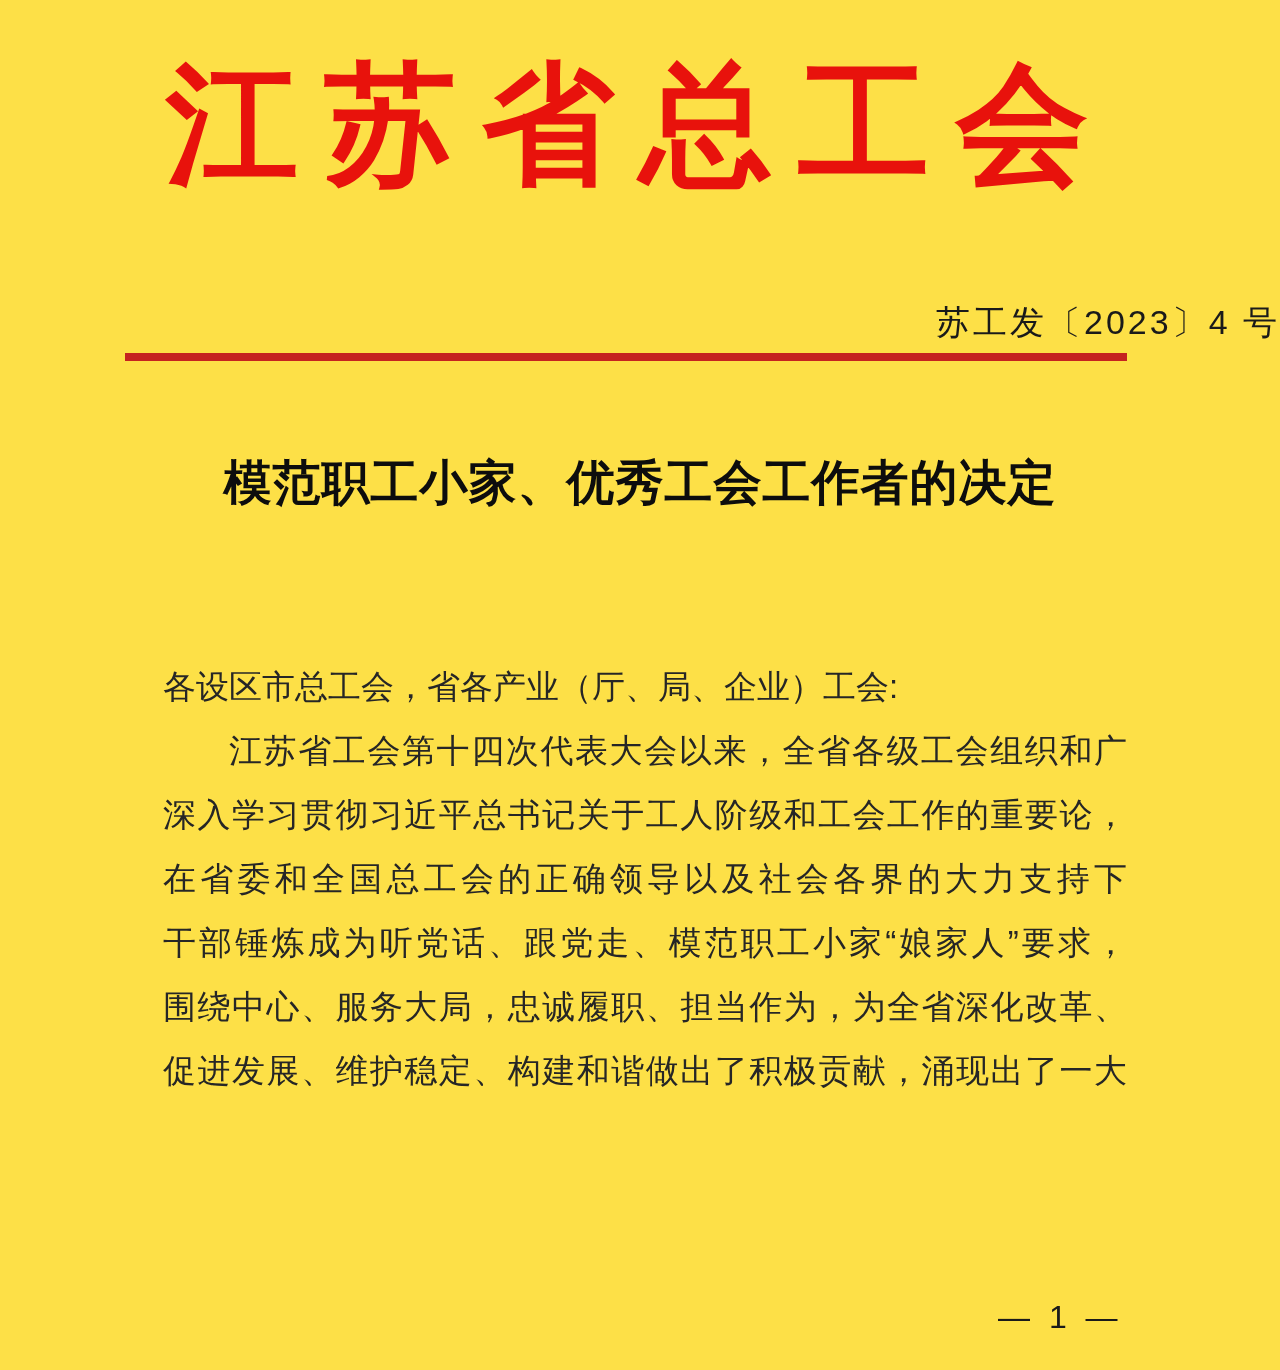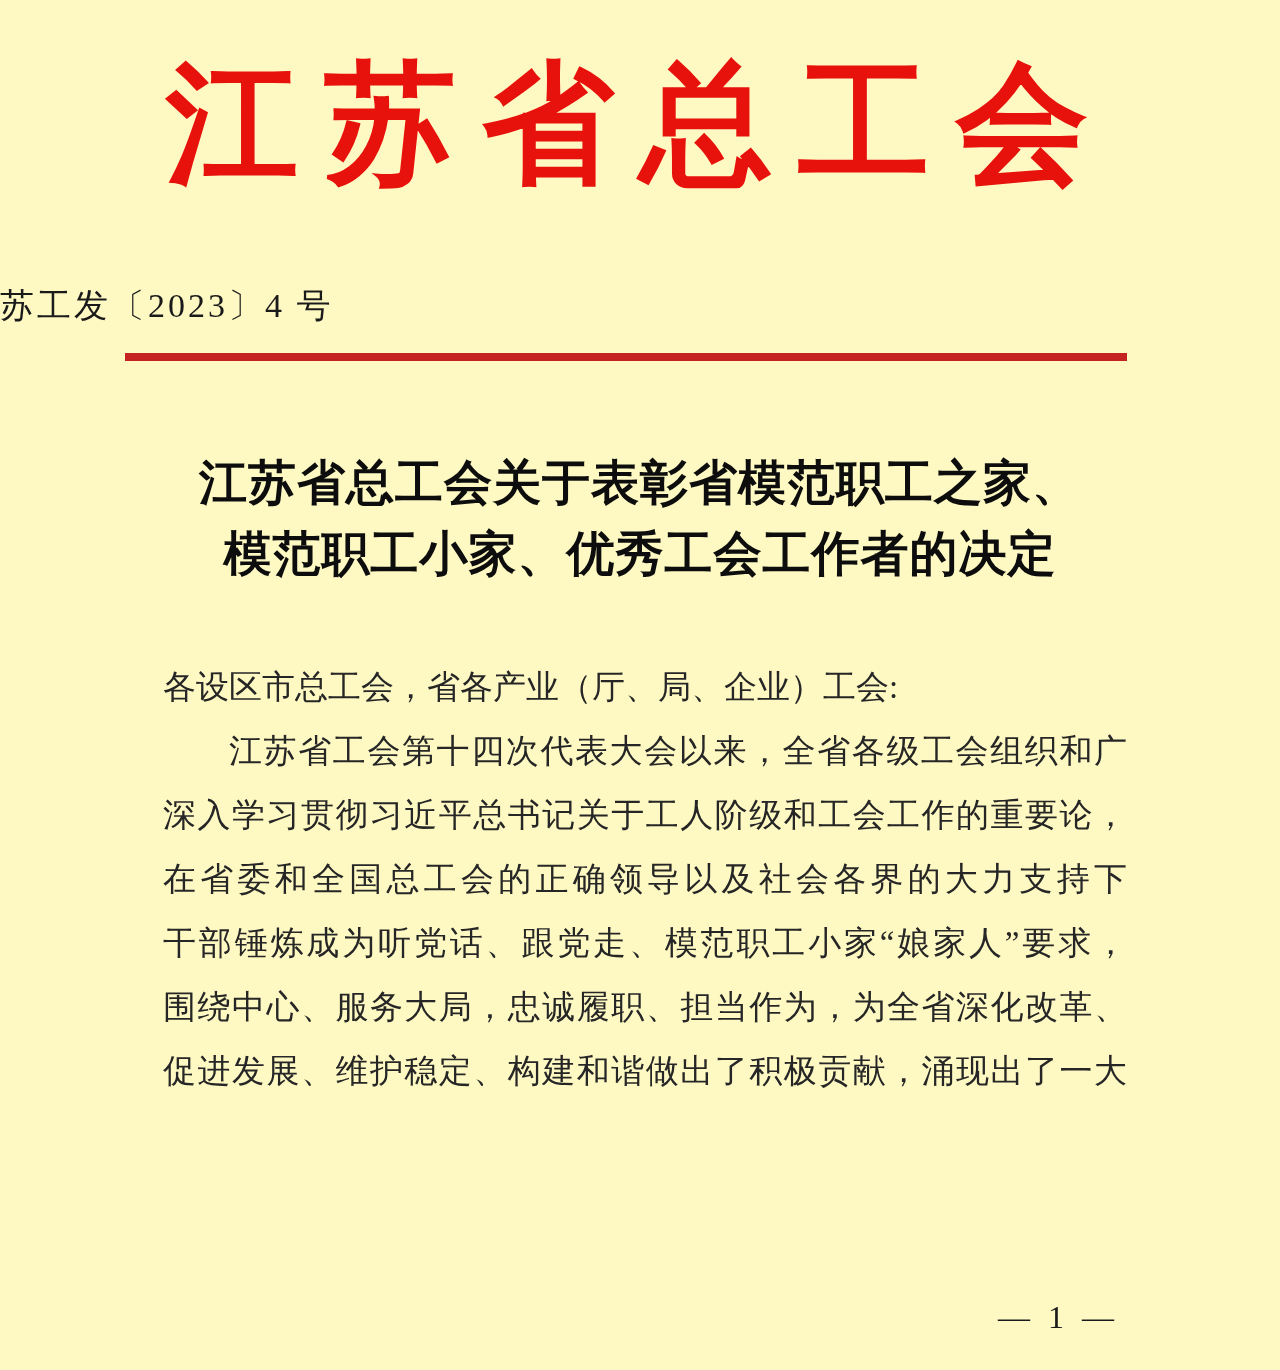--- a/index.html
+++ b/index.html
@@ -4,44 +4,44 @@
 <style>
   html, body {
     margin: 0;
     padding: 0;
     background: #ffffff;
   }
   .page {
     position: relative;
     width: 1280px;
     height: 1370px;
-    background: #fef9c3;
-    font-family: Liberation Serif, serif;
+    background: #fde047;
+    font-family: Liberation Sans, sans-serif;
     color: #262626;
     overflow: hidden;
   }
   .letterhead {
     position: absolute;
     top: 50px;
     left: 0;
     width: 100%;
     text-align: center;
     font-size: 132px;
     line-height: 150px;
     font-weight: 700;
     color: #e8120c;
     letter-spacing: 26px;
     white-space: nowrap;
   }
   .docnum {
     position: absolute;
-    top: 284px;
+    top: 300px;
     left: 0;
     width: 100%;
-    text-align: left;
+    text-align: right;
     font-size: 34px;
     line-height: 44px;
     letter-spacing: 3px;
     color: #1a1a1a;
   }
   .rule {
     position: absolute;
     top: 353px;
     left: 125px;
     width: 1002px;
@@ -96,21 +96,20 @@
 
 <div class="page">
 
   <div class="letterhead">江苏省总工会</div>
 
   <div class="docnum">苏工发〔2023〕4 号</div>
 
   <div class="rule"></div>
 
   <div class="doctitle">
-    <div>江苏省总工会关于表彰省模范职工之家、</div>
     <div>模范职工小家、优秀工会工作者的决定</div>
   </div>
 
   <div class="docbody">
     <div class="bline salutation">各设区市总工会，省各产业（厅、局、企业）工会:</div>
     <div class="bline indent">江苏省工会第十四次代表大会以来，全省各级工会组织和广</div>
     <div class="bline">深入学习贯彻习近平总书记关于工人阶级和工会工作的重要论，</div>
     <div class="bline">在省委和全国总工会的正确领导以及社会各界的大力支持下</div>
     <div class="bline">干部锤炼成为听党话、跟党走、模范职工小家“娘家人”要求，</div>
     <div class="bline">围绕中心、服务大局，忠诚履职、担当作为，为全省深化改革、</div>

